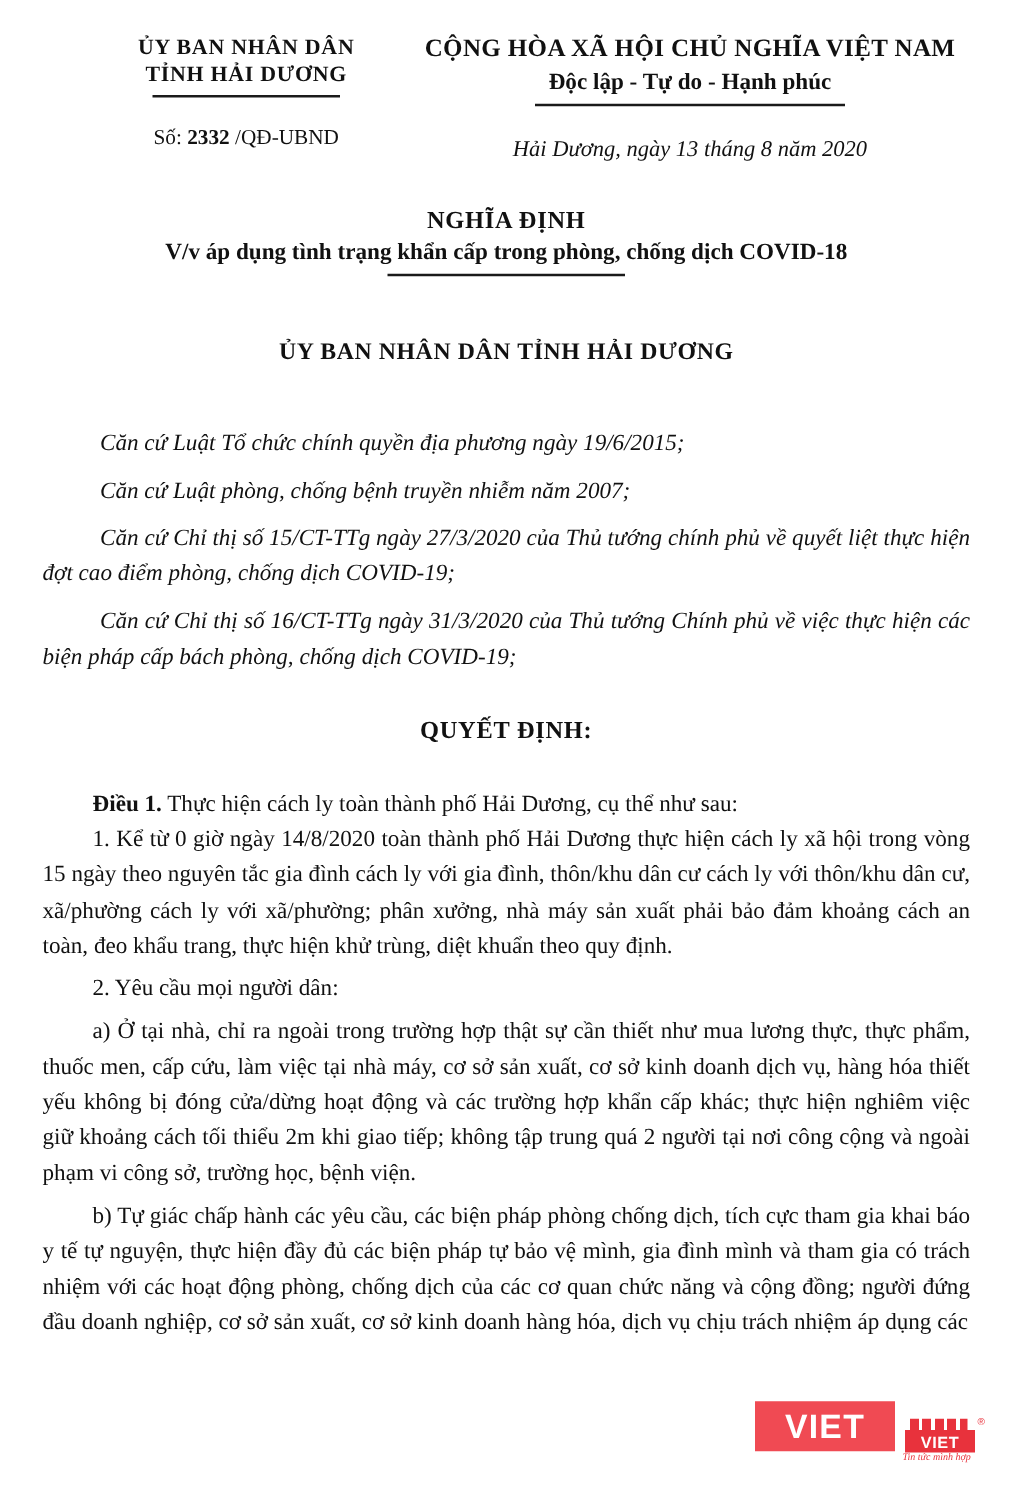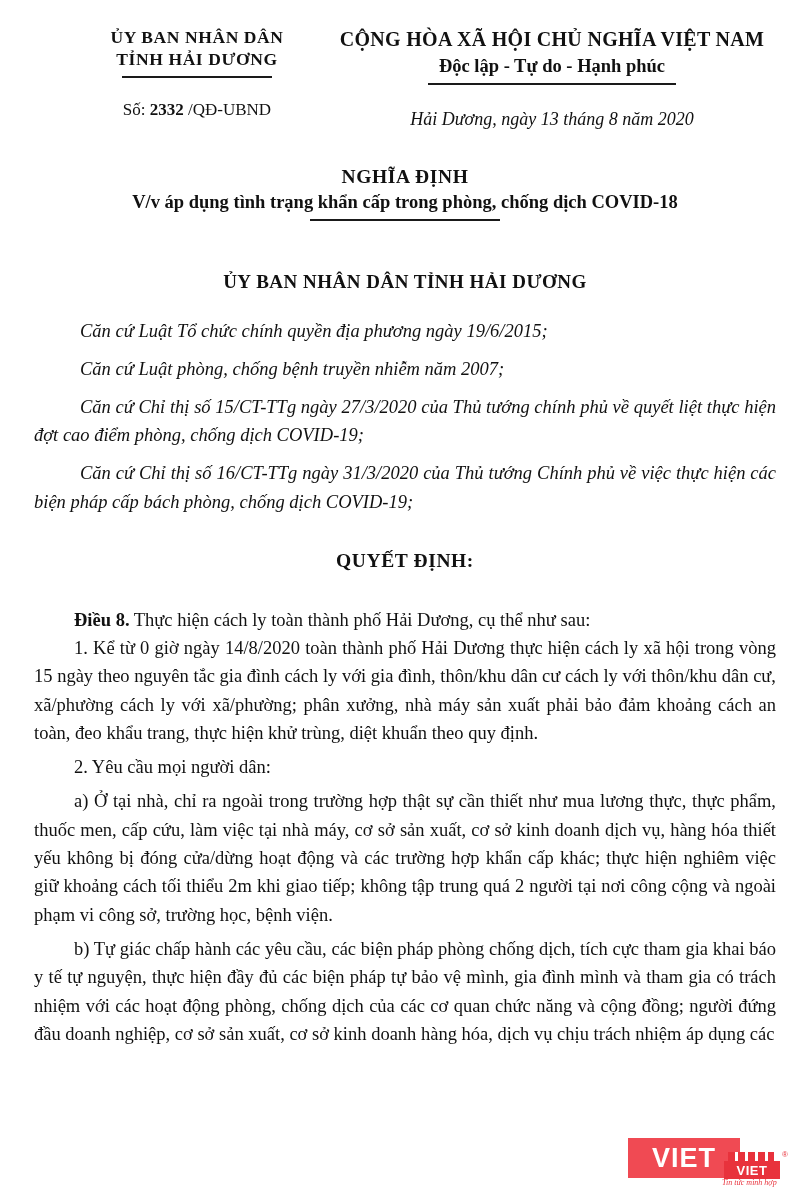--- a/index.html
+++ b/index.html
@@ -122,21 +122,21 @@
     margin-top: 50px;
   }
 
   
   .body-area {
     padding: 0 34px 0 34px;
     box-sizing: border-box;
   }
 
   .preamble {
-    margin-top: 24px;
+    margin-top: 48px;
     font-family: Liberation Serif, serif;
   }
   .preamble p {
     margin: 0 0 10px 0;
     font-style: italic;
     font-size: 18.5px;
     line-height: 1.52;
     text-align: justify;
     text-indent: 46px;
   }
@@ -160,24 +160,25 @@
     text-indent: 40px;
     text-justify: inter-word;
   }
   .articles p.gap { margin-top: 6px; }
   .articles b { font-weight: bold; }
 
   
   .watermark {
     position: absolute;
     right: 14px;
-    bottom: 0;
+    bottom: 17px;
     width: 168px;
     height: 74px;
     pointer-events: none;
+    padding-left: 24px;
   }
   .wm-badge {
     position: absolute;
     left: 0;
     top: 16px;
     width: 112px;
     height: 40px;
     background: #f04a53;
     display: flex;
     align-items: center;
@@ -287,21 +288,21 @@
       <p>Căn cứ Luật Tổ chức chính quyền địa phương ngày 19/6/2015;</p>
       <p>Căn cứ Luật phòng, chống bệnh truyền nhiễm năm 2007;</p>
       <p>Căn cứ Chỉ thị số 15/CT-TTg ngày 27/3/2020 của Thủ tướng chính phủ về quyết liệt thực hiện đợt cao điểm phòng, chống dịch COVID-19;</p>
       <p>Căn cứ Chỉ thị số 16/CT-TTg ngày 31/3/2020 của Thủ tướng Chính phủ về việc thực hiện các biện pháp cấp bách phòng, chống dịch COVID-19;</p>
     </div>
 
     <div class="decide-word">QUYẾT ĐỊNH:</div>
 
     <div class="articles">
       <p>
-        <b>Điều 8.</b><span> Thực hiện cách ly toàn thành phố Hải Dương, cụ thể như sau:</span>
+        <b>Điều 1.</b><span> Thực hiện cách ly toàn thành phố Hải Dương, cụ thể như sau:</span>
       </p>
       <p>1. Kể từ 0 giờ ngày 14/8/2020 toàn thành phố Hải Dương thực hiện cách ly xã hội trong vòng 15 ngày theo nguyên tắc gia đình cách ly với gia đình, thôn/khu dân cư cách ly với thôn/khu dân cư, xã/phường cách ly với xã/phường; phân xưởng, nhà máy sản xuất phải bảo đảm khoảng cách an toàn, đeo khẩu trang, thực hiện khử trùng, diệt khuẩn theo quy định.</p>
       <p class="gap">2. Yêu cầu mọi người dân:</p>
       <p class="gap">a) Ở tại nhà, chỉ ra ngoài trong trường hợp thật sự cần thiết như mua lương thực, thực phẩm, thuốc men, cấp cứu, làm việc tại nhà máy, cơ sở sản xuất, cơ sở kinh doanh dịch vụ, hàng hóa thiết yếu không bị đóng cửa/dừng hoạt động và các trường hợp khẩn cấp khác; thực hiện nghiêm việc giữ khoảng cách tối thiểu 2m khi giao tiếp; không tập trung quá 2 người tại nơi công cộng và ngoài phạm vi công sở, trường học, bệnh viện.</p>
       <p class="gap">b) Tự giác chấp hành các yêu cầu, các biện pháp phòng chống dịch, tích cực tham gia khai báo y tế tự nguyện, thực hiện đầy đủ các biện pháp tự bảo vệ mình, gia đình mình và tham gia có trách nhiệm với các hoạt động phòng, chống dịch của các cơ quan chức năng và cộng đồng; người đứng đầu doanh nghiệp, cơ sở sản xuất, cơ sở kinh doanh hàng hóa, dịch vụ chịu trách nhiệm áp dụng các</p>
     </div>
 
   </div>
 
   <div class="watermark">

